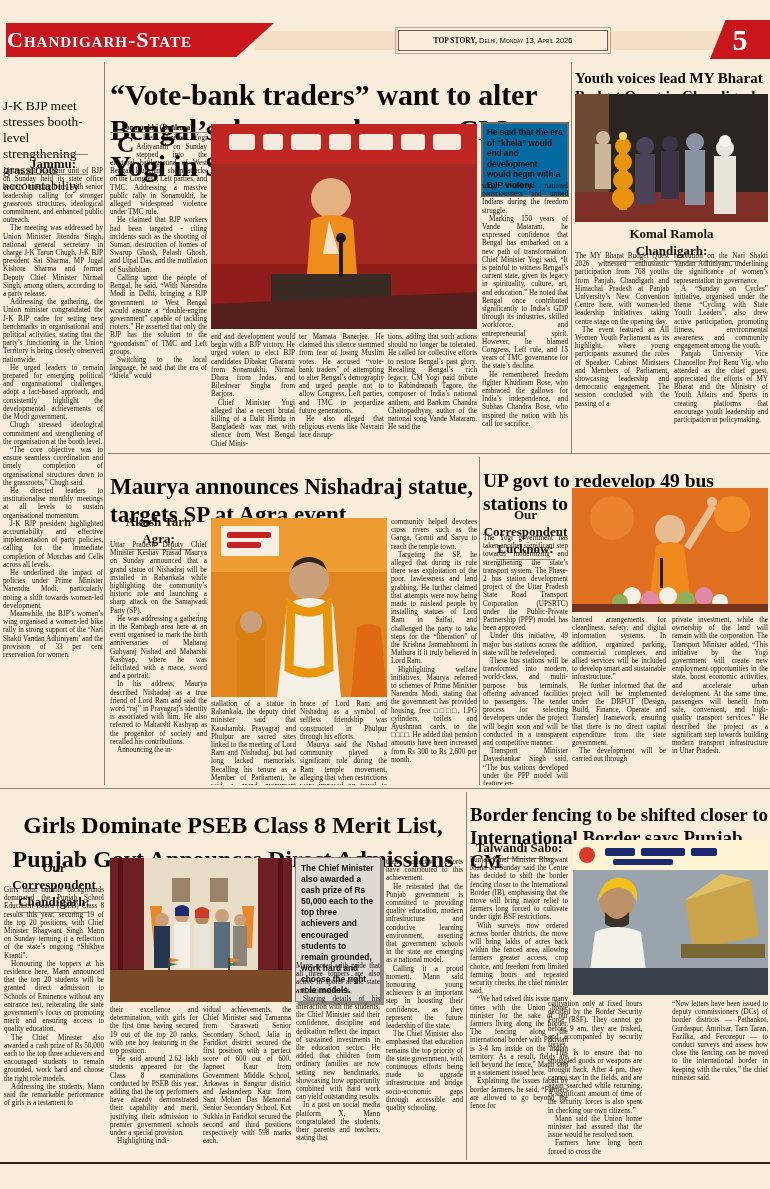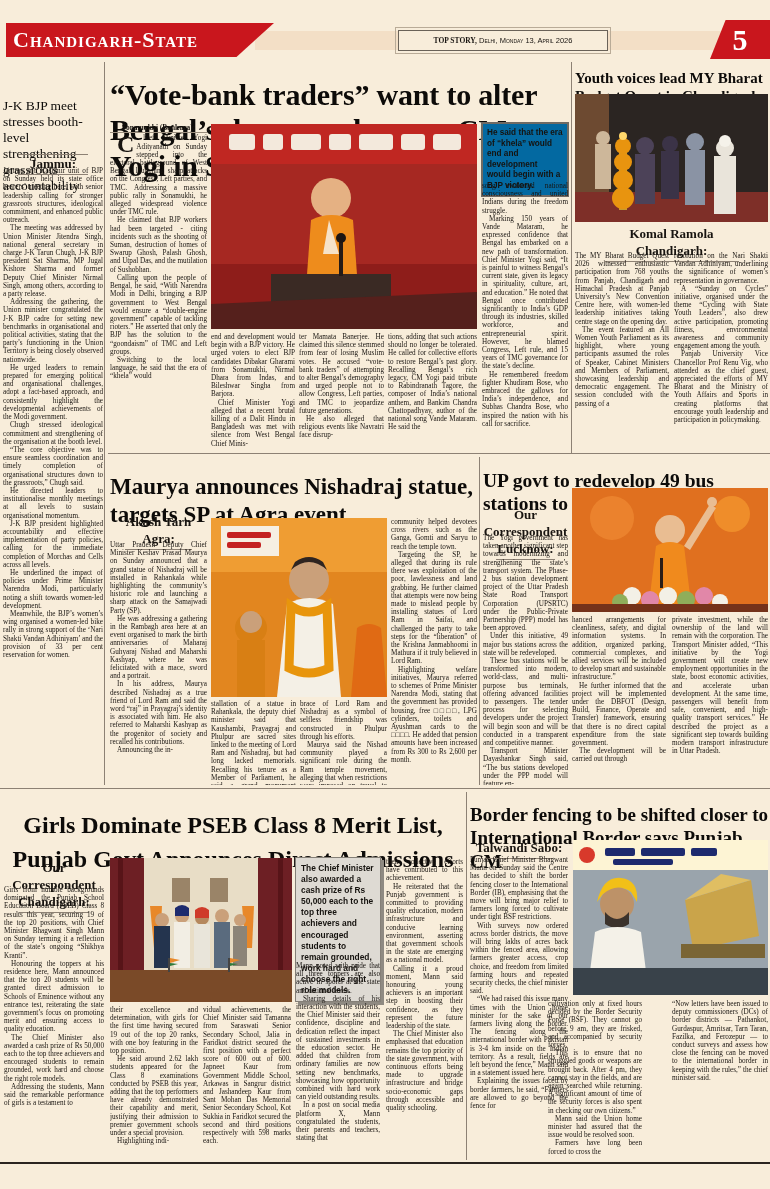--- a/index.html
+++ b/index.html
@@ -3,21 +3,21 @@
 <meta charset="utf-8">
 <style>
   html,body{margin:0;padding:0;background:#e9dfd0;}
   .page{position:relative;width:770px;height:1189px;margin:0 auto;background:#f8edda;
         font-family:"Liberation Serif",serif;color:#181410;overflow:hidden;}
   [data-name]{box-sizing:border-box;}
   
   .mast-band{position:absolute;left:255px;top:31px;width:470px;height:19px;background:#f3dfc6;}
   .section-banner{position:absolute;left:6px;top:23px;width:268px;height:34px;background:#c9161d;
         clip-path:polygon(0 0,100% 0,86% 100%,0 100%);color:#fff;display:flex;align-items:center;}
-  .section-banner span{font-variant:small-caps;font-weight:bold;font-size:22px;letter-spacing:1px;padding-left:7px;}
+  .section-banner span{font-variant:small-caps;font-weight:bold;font-size:22px;letter-spacing:1px;padding-left:1px;}
   .topstory-box{position:absolute;left:398px;top:30px;width:210px;height:21px;border:1px solid #6a6258;
         outline:1px solid #b9ab97;outline-offset:2px;background:#f8edda;display:flex;align-items:center;justify-content:center;
         font-family:"Liberation Sans",sans-serif;font-size:7.5px;white-space:nowrap;}
   .topstory-box b{font-weight:bold;margin-right:2px;font-family:Liberation Serif, serif;}
   .topstory-box i{font-style:normal;font-variant:small-caps;}
   .page-num{position:absolute;right:0;top:20px;width:60px;height:39px;background:#c9161d;
         clip-path:polygon(26% 0,100% 0,100% 100%,0 100%);color:#fff;font-weight:bold;font-size:30px;
         display:flex;align-items:center;justify-content:center;}
   
   .vrule,.hrule{position:absolute;background:#8d8174;}

